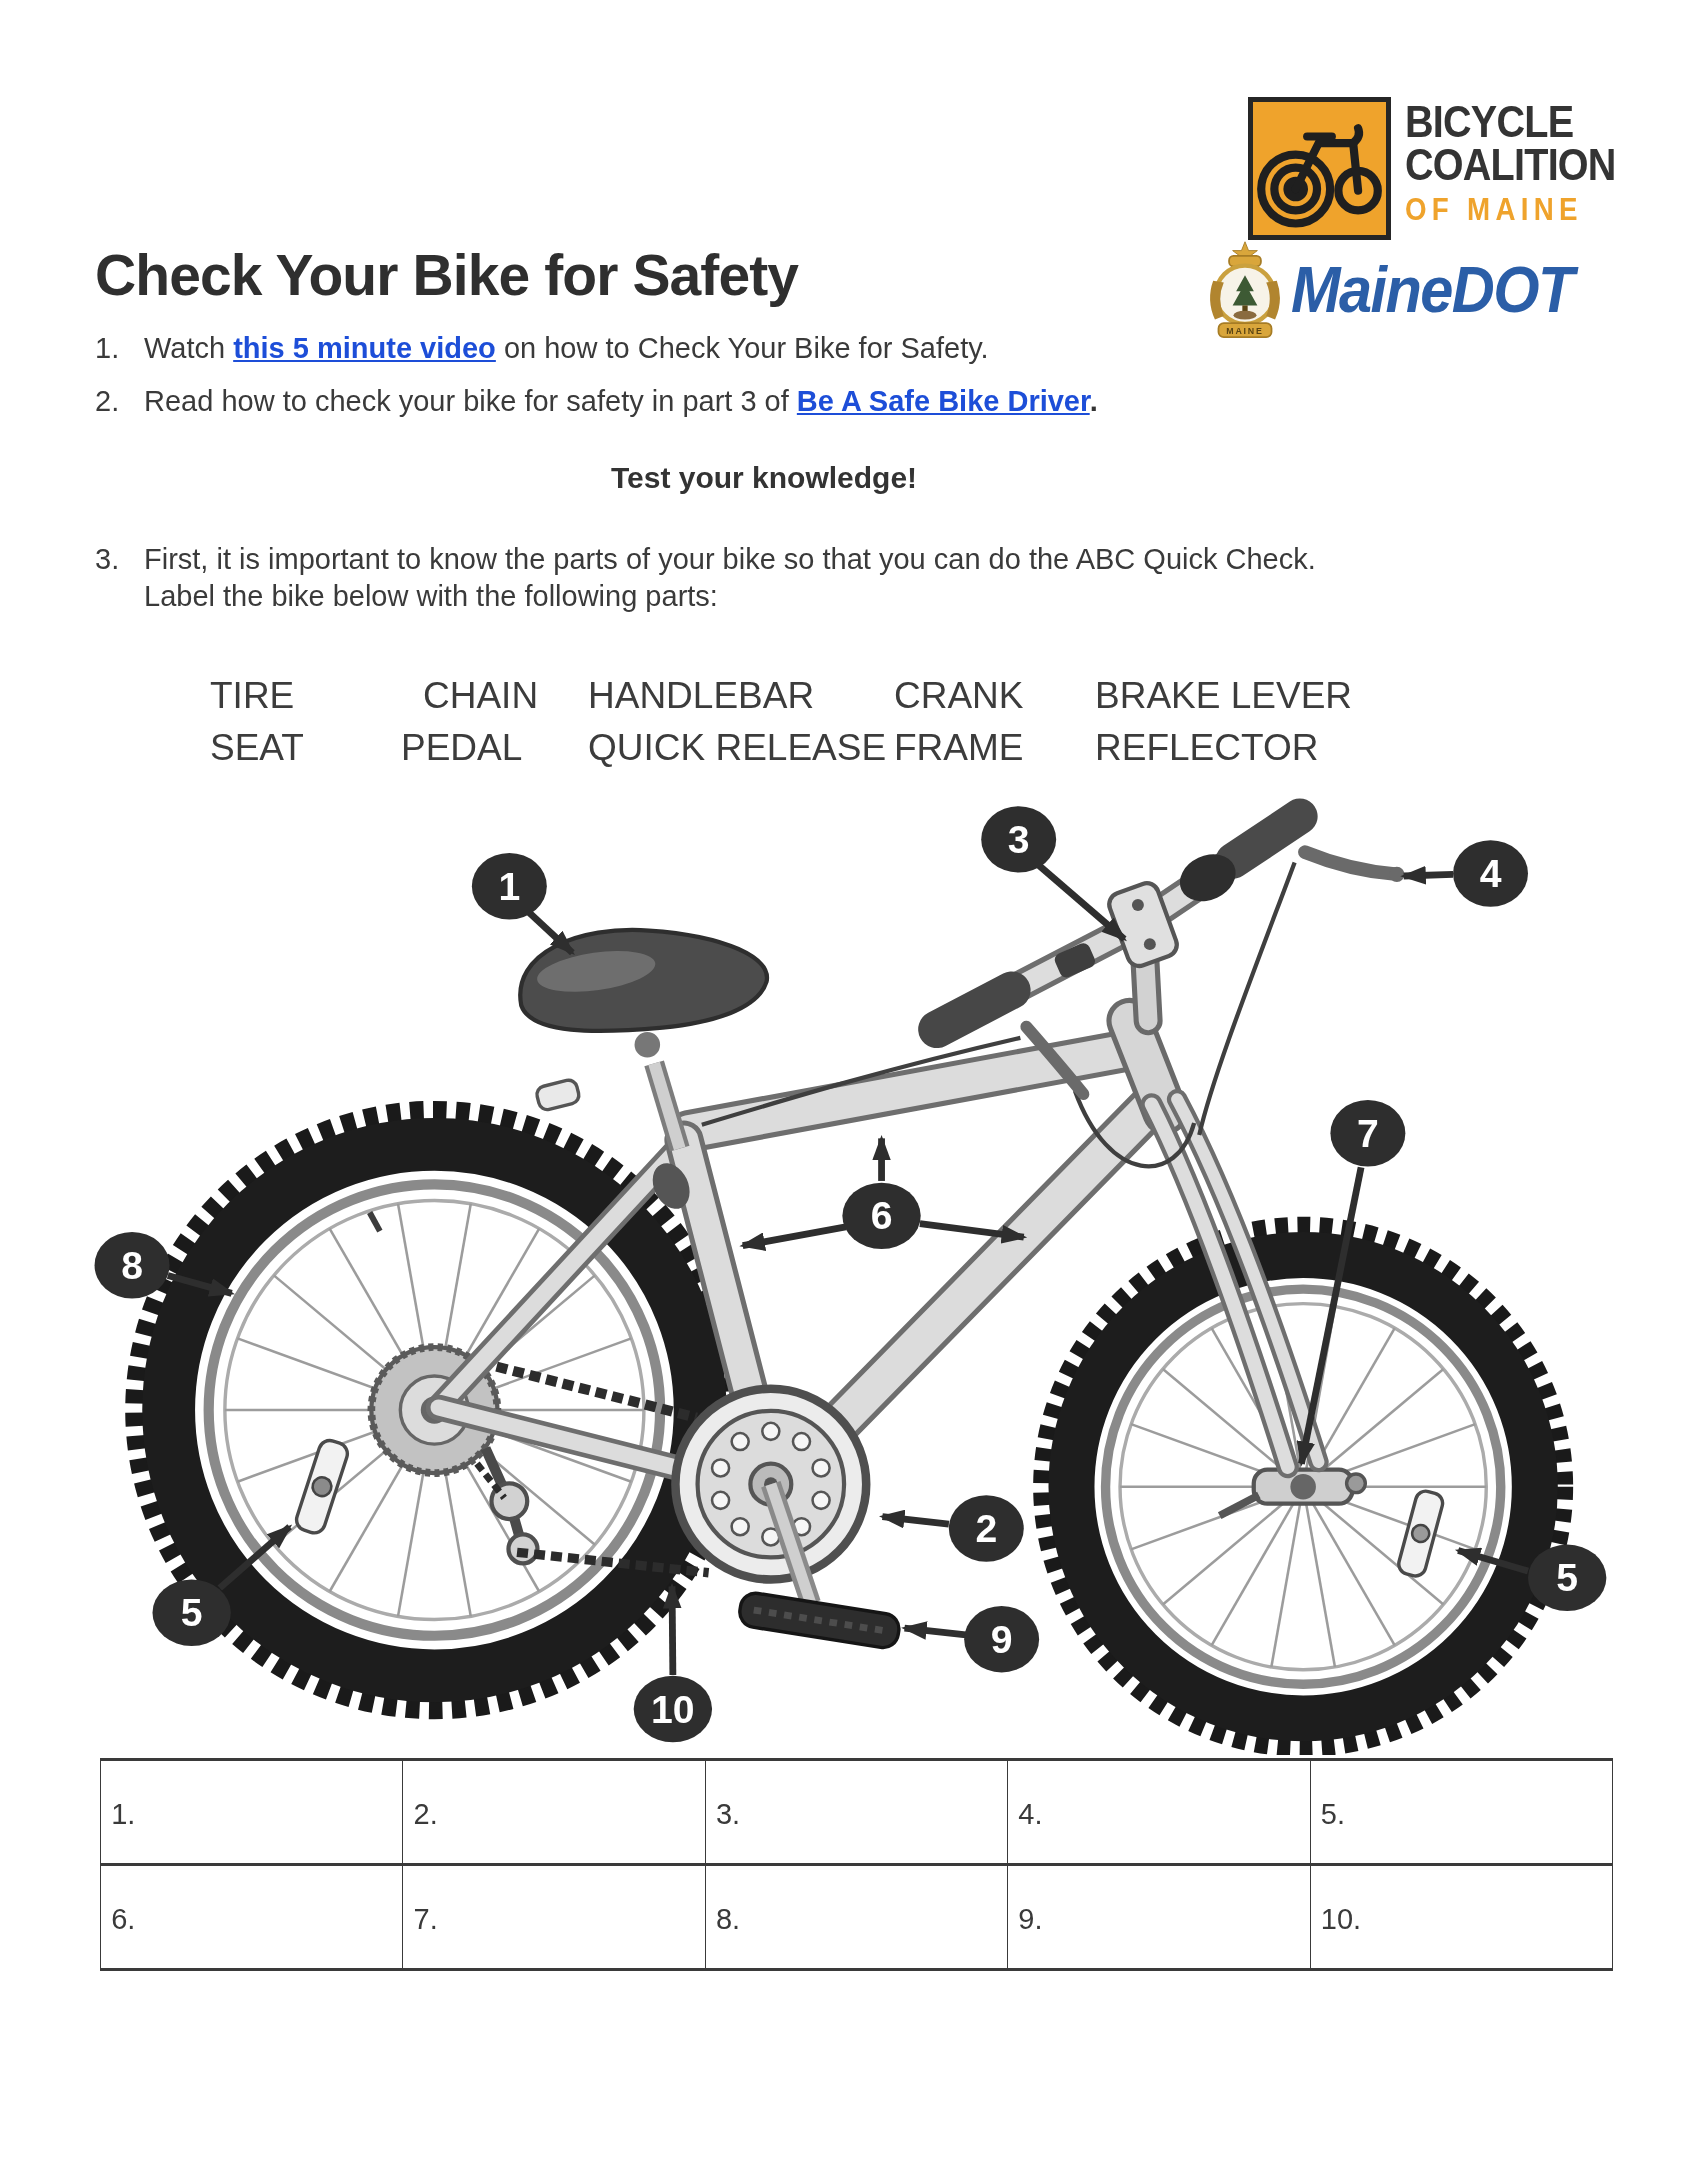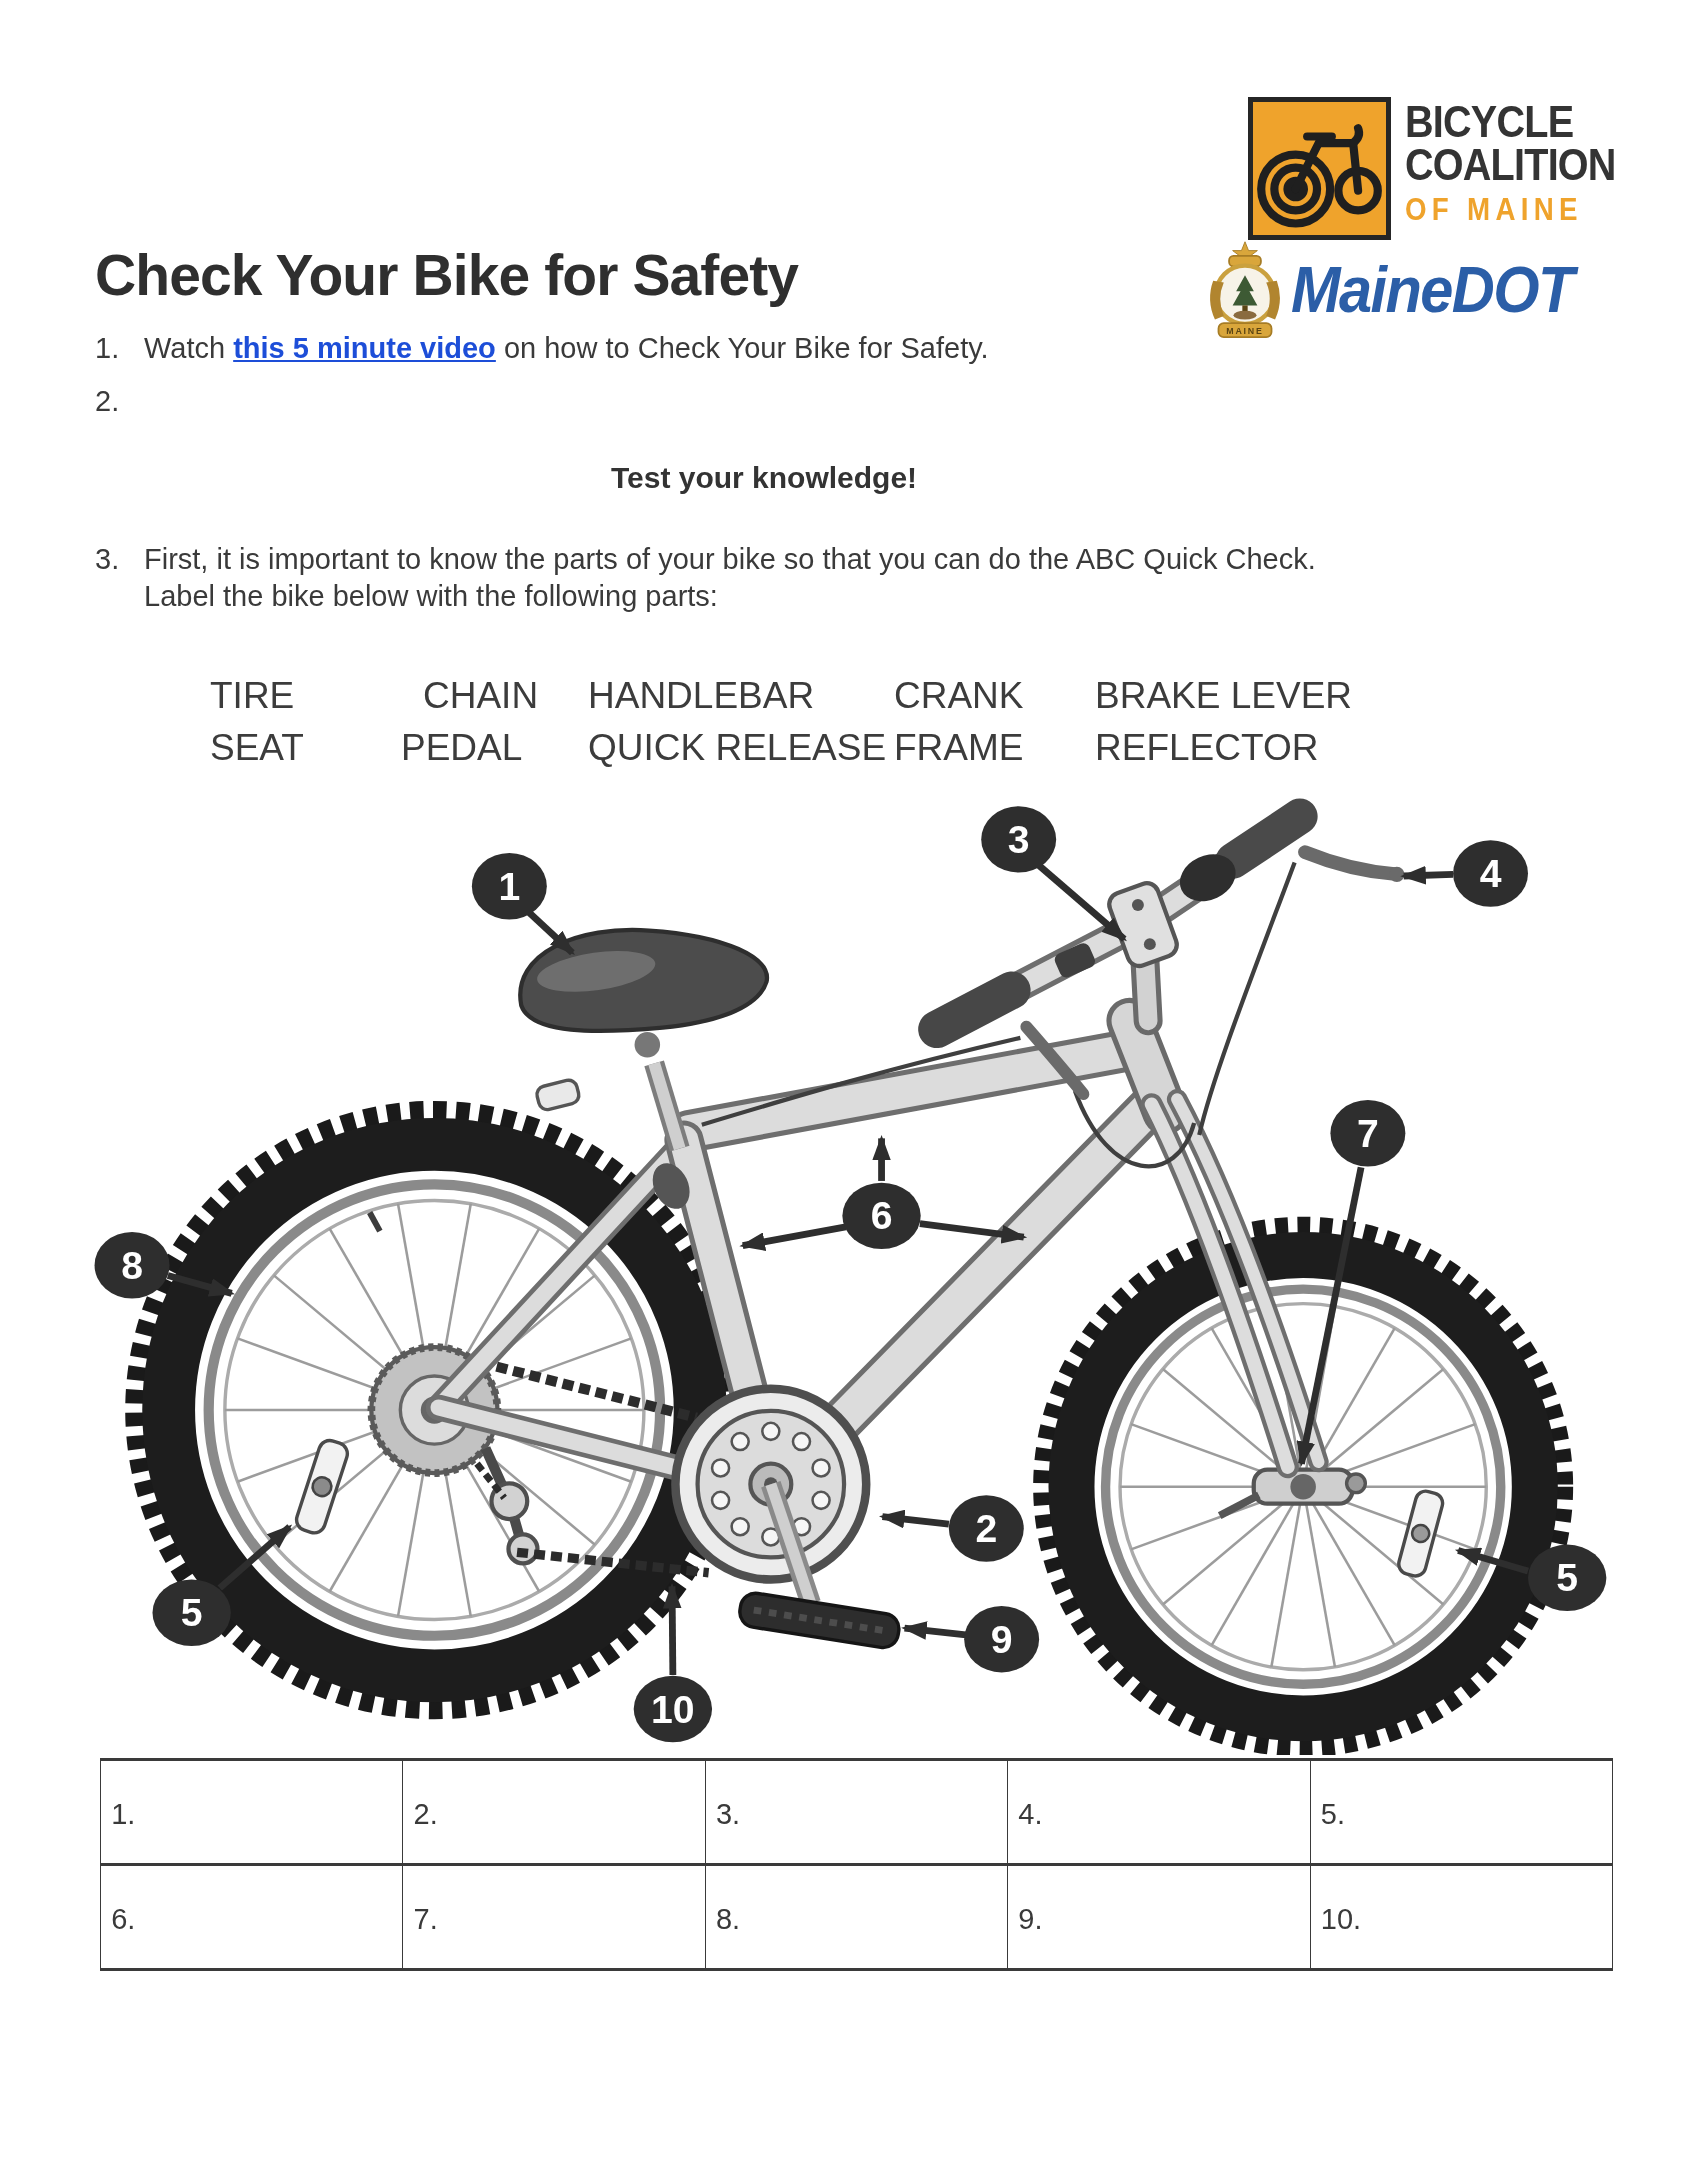--- a/index.html
+++ b/index.html
@@ -85,20 +85,21 @@
     </svg>
     <div class="mdot-name">MaineDOT</div>
   </div>
 
   <div class="abs li" style="top:332px;width:1491px;">
     <span class="num">1.</span>
     <span class="txt"><span>Watch </span><a class="link" href="#">this 5 minute video</a><span> on how to Check Your Bike for Safety.</span></span>
   </div>
   <div class="abs li" style="top:385px;width:1491px;">
     <span class="num">2.</span>
+    <span class="txt"><span>Read how to check your bike for safety in part 3 of </span><a class="link" href="#">Be A Safe Bike Driver</a><span class="bold-dot">.</span></span>
   </div>
 
   <div class="abs quiz">Test your knowledge!</div>
 
   <div class="abs li" style="top:543px;">
     <span class="num">3.</span>
     <span>
       <div class="q3line">First, it is important to know the parts of your bike so that you can do the ABC Quick Check.</div>
       <div class="q3line" style="margin-top:4px;">Label the bike below with the following parts:</div>
     </span>

